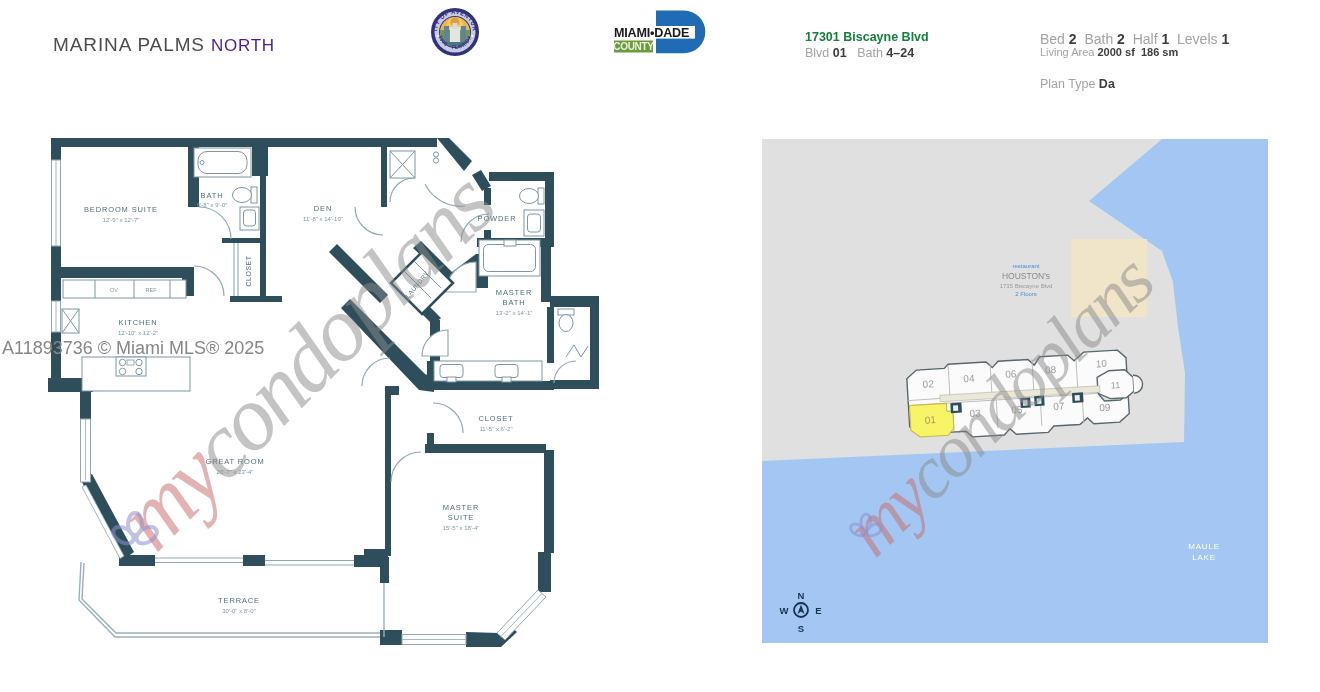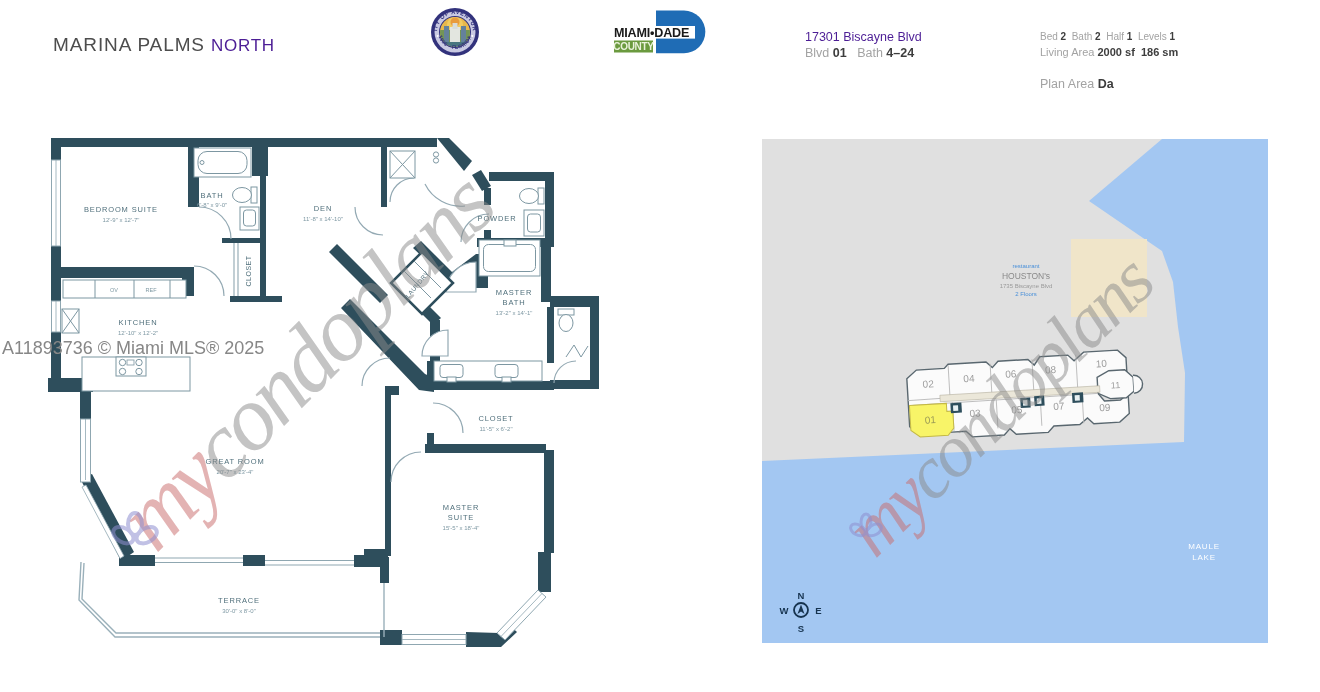--- a/index.html
+++ b/index.html
@@ -1,39 +1,39 @@
 <!DOCTYPE html>
 <html><head>
 <meta charset="utf-8">
 <style>
   html,body{margin:0;padding:0;background:#ffffff;}
   .page{position:relative;width:1320px;height:692px;overflow:hidden;font-family:"Liberation Sans",sans-serif;background:#fff;}
   .hdr-title{position:absolute;left:53px;top:34px;font-size:19px;color:#4d4d4d;letter-spacing:0.9px;}
   .hdr-title .north{font-size:17px;color:#4c1d95;letter-spacing:0.7px;}
-  .addr{position:absolute;left:805px;top:30px;font-size:12.5px;color:#4c1d95;font-weight:normal;}
+  .addr{position:absolute;left:805px;top:30px;font-size:12.5px;color:#15803d;font-weight:bold;}
   .addr2{position:absolute;left:805px;top:46px;font-size:12.5px;color:#3d3d3d;}
   .lab{color:#a3a3a3;font-weight:normal;}
   .val{color:#3d3d3d;font-weight:bold;}
-  .stats1{position:absolute;left:1040px;top:31px;font-size:10px;text-align:center;}
+  .stats1{position:absolute;left:1040px;top:31px;font-size:14px;text-align:center;}
   .stats2{position:absolute;left:1040px;top:46px;font-size:11px;}
   .stats3{position:absolute;left:1040px;top:77px;font-size:12.5px;}
   svg{position:absolute;left:0;top:0;}
 </style>
 </head>
 <body>
 <div class="page">
 
   <div class="hdr-title">MARINA PALMS <span class="north">NORTH</span></div>
 
   <div class="addr">17301 Biscayne Blvd</div>
   <div class="addr2"><span class="lab">Blvd</span> <span class="val">01</span> &nbsp;&nbsp;<span class="lab">Bath</span> <span class="val">4–24</span></div>
 
   <div class="stats1"><span class="lab">Bed</span> <span class="val">2</span>&nbsp; <span class="lab">Bath</span> <span class="val">2</span>&nbsp; <span class="lab">Half</span> <span class="val">1</span>&nbsp; <span class="lab">Levels</span> <span class="val">1</span></div>
   <div class="stats2"><span class="lab">Living Area</span> <span class="val">2000 sf</span>&nbsp;&nbsp;<span class="val">186 sm</span></div>
-  <div class="stats3"><span class="lab">Plan Area</span> <span class="val">Da</span></div>
+  <div class="stats3"><span class="lab">Plan Type</span> <span class="val">Da</span></div>
   <svg id="main" width="1320" height="692" viewBox="0 0 1320 692">
 
   <g id="seal">
     <circle cx="455" cy="32" r="24" fill="#32327c"></circle>
     <circle cx="455" cy="32" r="20.5" fill="#c9c9e2"></circle>
     <circle cx="455" cy="32" r="16" fill="#32327c"></circle>
     <circle cx="455" cy="32" r="15" fill="#e8b84b"></circle>
     <clipPath id="sealclip">
           <circle cx="455" cy="32" r="15"></circle>
         </clipPath>

